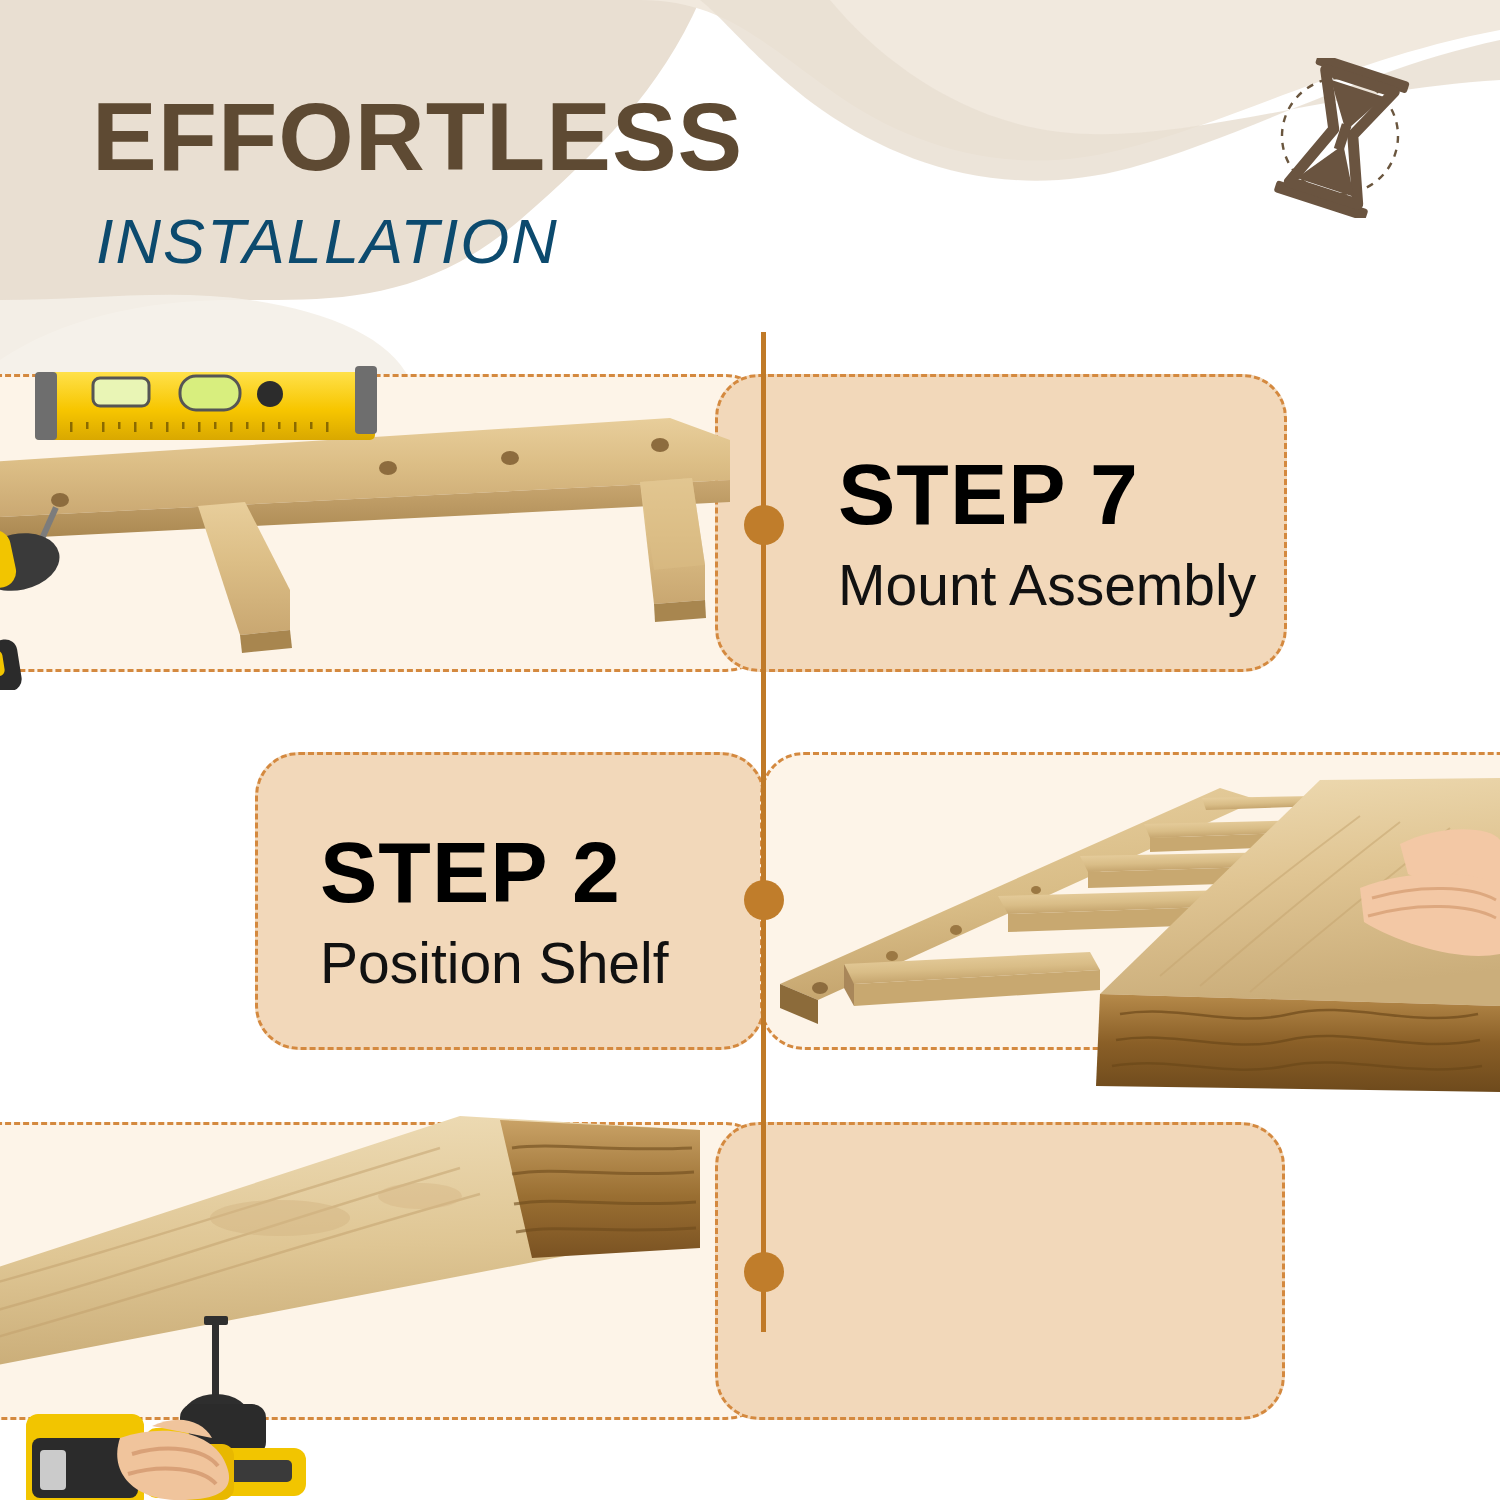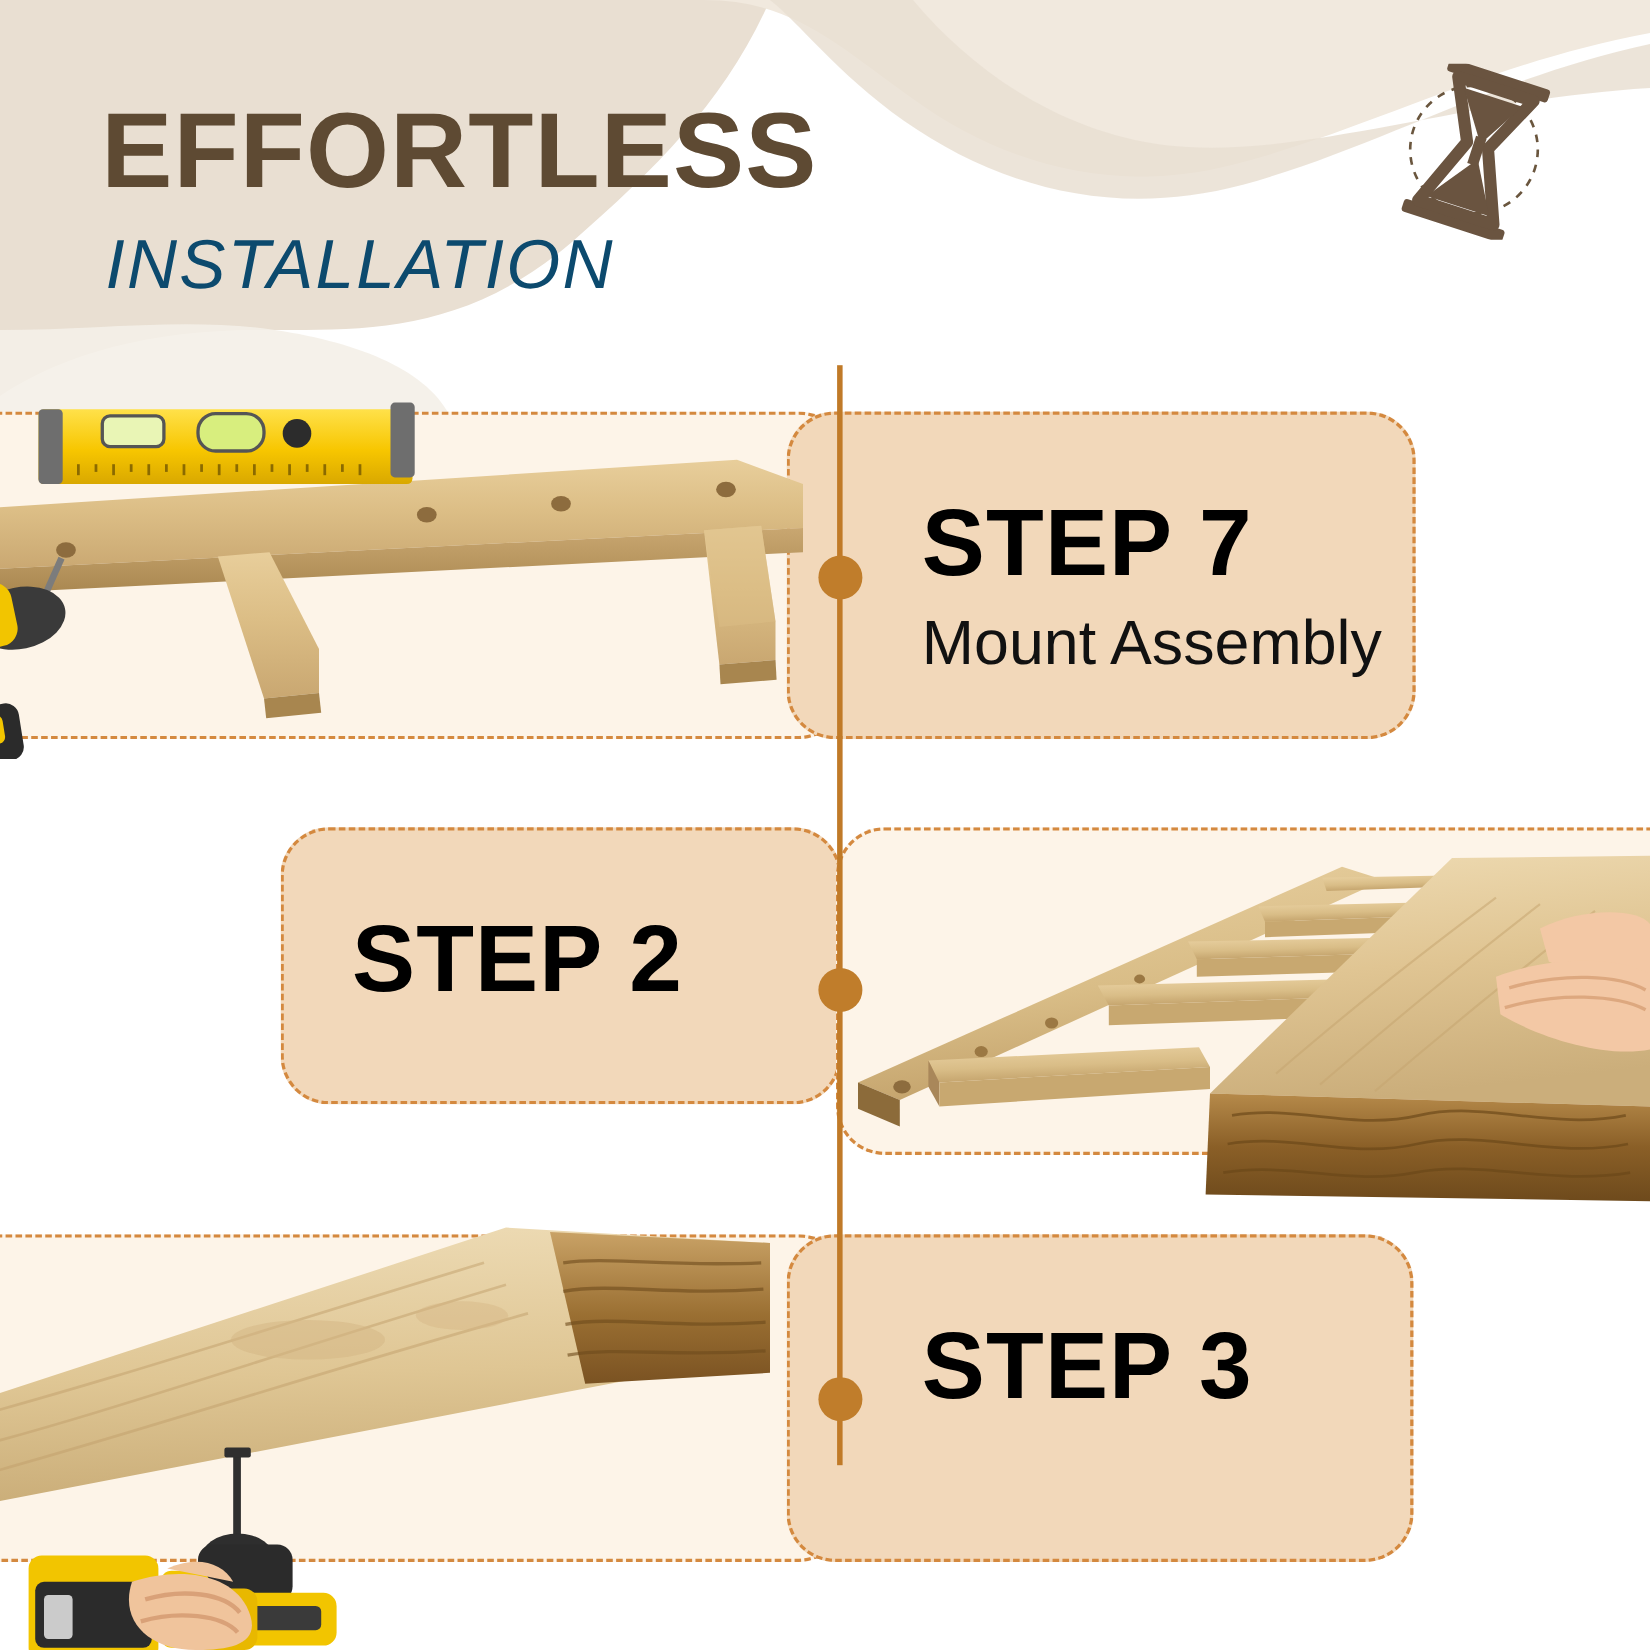--- a/index.html
+++ b/index.html
@@ -219,23 +219,24 @@
   </svg>
 </div>
 
 <div class="card card-text" style="left:715px; top:374px; width:572px; height:298px;">
   <div class="step-inner" style="left:120px; top:74px;">
     <div class="step-num">STEP 7</div>
     <div class="step-desc">Mount Assembly</div>
   </div>
 </div>
 
-<div class="card card-text" style="left:255px; top:752px; width:510px; height:252px;">
+<div class="card card-text" style="left:255px; top:752px; width:510px; height:298px;">
   <div class="step-inner" style="left:62px; top:74px;">
     <div class="step-num">STEP 2</div>
+    <div class="step-desc">Position Shelf</div>
   </div>
 </div>
 
 <div class="card card-photo bleed-right" style="left:760px; top:752px; width:790px; height:298px;"></div>
 <div class="photo-wrap" style="left:760px; top:756px; width:740px; height:340px;">
   <svg width="740" height="340" viewBox="0 0 740 340">
     <defs>
       <linearGradient id="wood2" x1="0" y1="0" x2="0.3" y2="1">
         <stop offset="0%" stop-color="#EAD2A3"></stop>
         <stop offset="60%" stop-color="#D9BD87"></stop>
@@ -353,20 +354,19 @@
                C196,392 168,366 180,330 Z" fill="#F0C49C"></path>
       <path d="M192,346 C226,336 264,340 278,358" fill="none" stroke="#D9A178" stroke-width="4"></path>
       <path d="M188,366 C222,356 262,360 276,376" fill="none" stroke="#D9A178" stroke-width="4"></path>
       <path d="M212,318 C238,306 262,312 272,330" fill="#F0C49C"></path>
     </g>
   </svg>
 </div>
 
 <div class="card card-text" style="left:715px; top:1122px; width:570px; height:298px;">
   <div class="step-inner" style="left:120px; top:74px;">
-    <div class="step-num">STEP 3</div>
   </div>
 </div>
 
 <div class="timeline-line"></div>
 <div class="timeline-dot" style="left:744px; top:505px;"></div>
 <div class="timeline-dot" style="left:744px; top:880px;"></div>
 <div class="timeline-dot" style="left:744px; top:1252px;"></div>
 
 </body></html>

